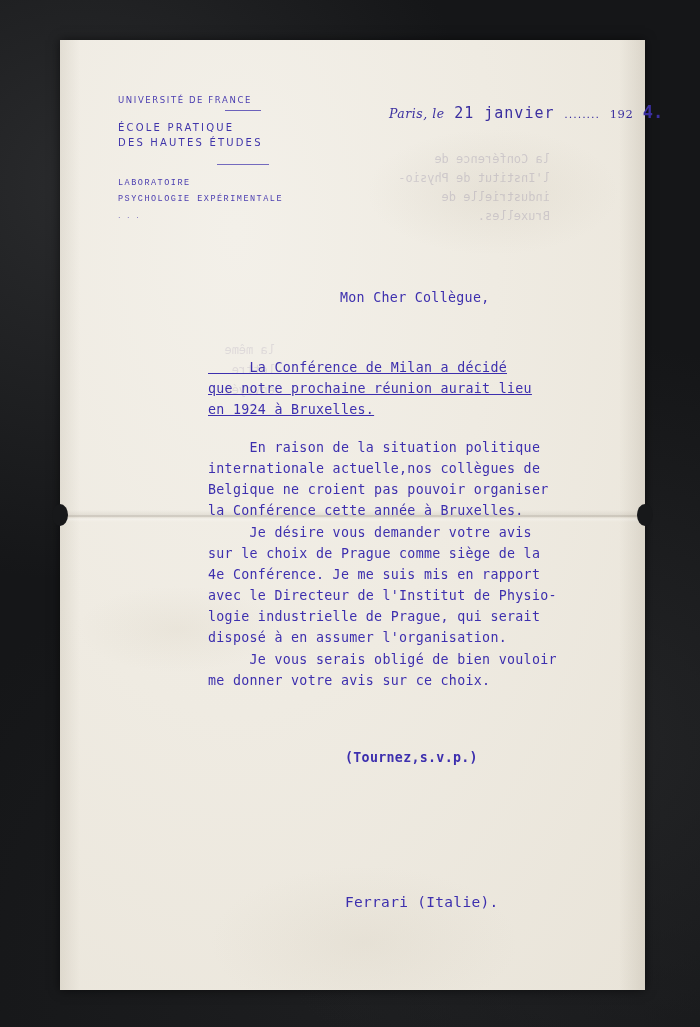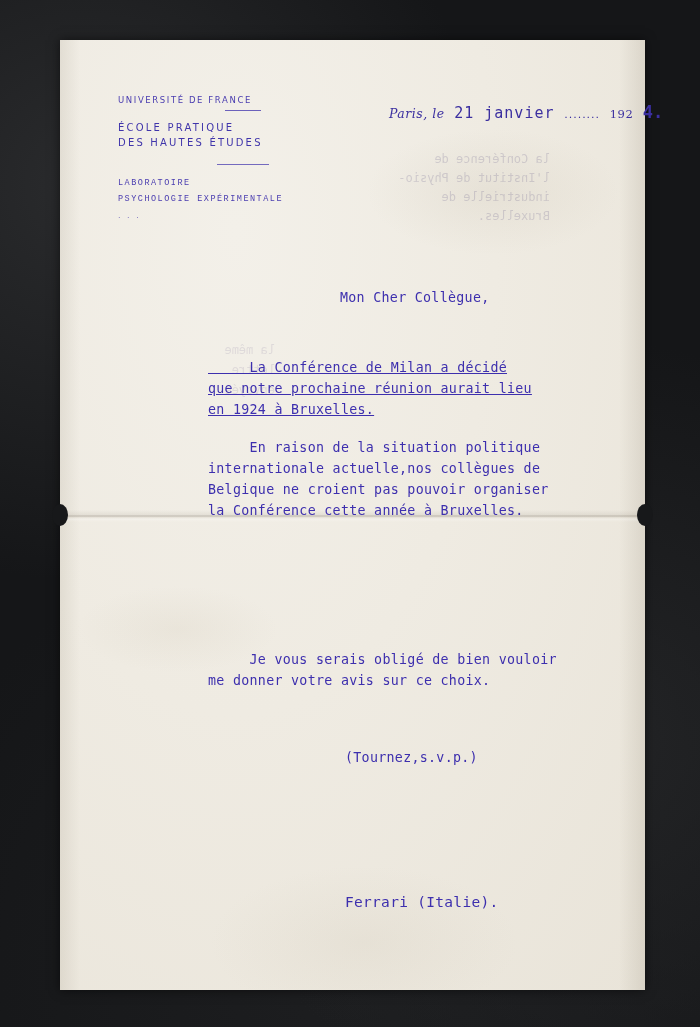--- a/index.html
+++ b/index.html
@@ -199,20 +199,21 @@
     left: 148px;
   }
   .p1 { top: 300px; text-decoration: underline; }
   .p2 { top: 380px; }
   .p3 { top: 465px; }
   .p4 { top: 592px; }
   .tournez {
     position: absolute;
     left: 285px;
     top: 690px;
+    font-weight: bold;
   }
   .addressee {
     position: absolute;
     left: 85px;
     top: 788px;
     font-size: 14.5px;
     line-height: 23px;
   }
   .addressee .line2 { display: block; padding-left: 200px; }
 
@@ -286,20 +287,26 @@
 
   <div class="typed">
     <div class="salutation">Mon Cher Collègue,</div>
     <div class="para p1">     La Conférence de Milan a décidé
 que notre prochaine réunion aurait lieu
 en 1924 à Bruxelles.</div>
     <div class="para p2">     En raison de la situation politique
 internationale actuelle,nos collègues de
 Belgique ne croient pas pouvoir organiser
 la Conférence cette année à Bruxelles.</div>
+    <div class="para p3">     Je désire vous demander votre avis
+sur le choix de Prague comme siège de la
+4e Conférence. Je me suis mis en rapport
+avec le Directeur de l'Institut de Physio-
+logie industrielle de Prague, qui serait
+disposé à en assumer l'organisation.</div>
     <div class="para p4">     Je vous serais obligé de bien vouloir
 me donner votre avis sur ce choix.</div>
     <div class="tournez">(Tournez,s.v.p.)</div>
     <div class="addressee">
       <span class="line2">Ferrari (Italie).</span>
     </div>
   </div>
 </div>
 
 </body></html>

